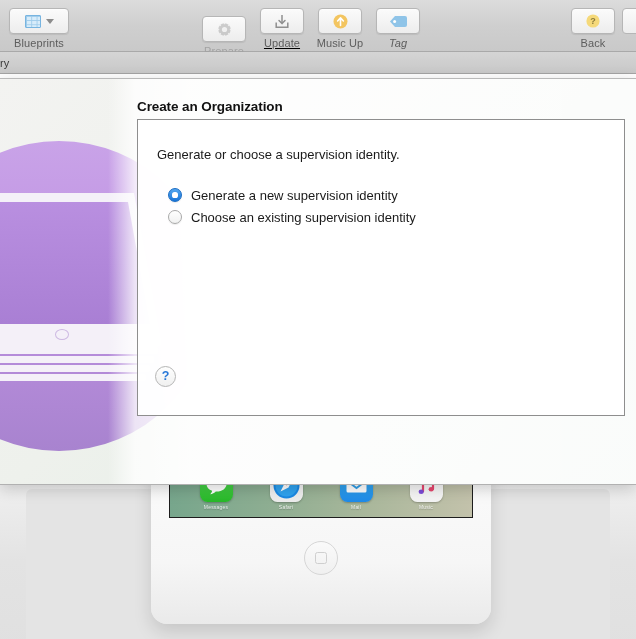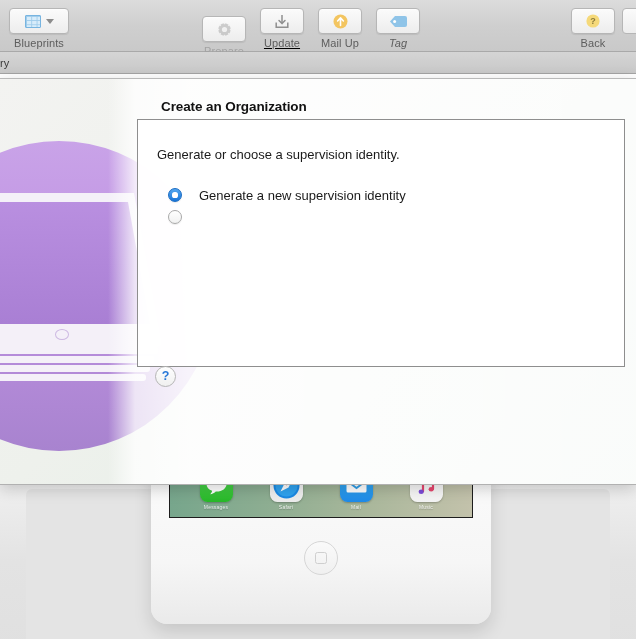--- a/index.html
+++ b/index.html
@@ -219,39 +219,37 @@
     position: absolute; left: 0; top: 0; width: 636px; height: 407px;
     background: linear-gradient(to right, rgba(255,255,255,0) 0px, rgba(255,255,255,0) 108px,
                 rgba(255,255,255,.78) 135px, rgba(255,255,255,.9) 190px, rgba(255,255,255,.82) 100%);
     pointer-events: none;
   }
 
   .sheet-title {
     position: absolute; left: 137px; top: 20px;
     font-size: 13.5px; font-weight: bold; color: #111;
     letter-spacing: -0.1px;
-    margin-left: 24px;
   }
 
   
   .panel {
-    position: absolute; left: 137px; top: 40px; width: 488px; height: 248px;
+    position: absolute; left: 137px; top: 40px; width: 488px; height: 297px;
     background: rgba(255,255,255,0.93);
     border: 1px solid #8e8e8e;
   }
   .panel-prompt {
     position: absolute; left: 19px; top: 27px;
     font-size: 13px; color: #1a1a1a;
   }
   .radio-group { position: absolute; left: 30px; top: 64px; }
   .radio-row {
     display: flex; align-items: center;
     height: 22px;
     cursor: default;
-    gap: 8px;
   }
   .radio {
     width: 14px; height: 14px; border-radius: 50%;
     margin-right: 9px; flex: none;
     border: 1px solid #a9a9a9;
     background: linear-gradient(to bottom, #ffffff, #f1f1f1);
     box-shadow: 0 1px 1px rgba(0,0,0,.08);
     position: relative;
   }
   .radio.on {
@@ -380,21 +378,21 @@
       <div class="tb-label">Update</div>
     </div>
 
     <div class="tb-item" style="left:311px; top:8px;">
       <div class="tb-btn">
         <svg class="ico" width="17" height="17" viewBox="0 0 17 17">
           <circle cx="8.5" cy="8.5" r="7" fill="#f3c560"></circle>
           <path d="M8.5 12.4 V5.2 M5.6 8 L8.5 4.9 L11.4 8" stroke="#ffffff" stroke-width="1.6" fill="none" stroke-linecap="round" stroke-linejoin="round"></path>
         </svg>
       </div>
-      <div class="tb-label">Mail Up</div>
+      <div class="tb-label">Music Up</div>
     </div>
 
     <div class="tb-item" style="left:369px; top:8px;font-style:italic;">
       <div class="tb-btn">
         <svg class="ico" width="19" height="13" viewBox="0 0 19 13">
           <path d="M6 1 H16 A2 2 0 0 1 18 3 V10 A2 2 0 0 1 16 12 H6 L1 6.5 Z" fill="#8fc4e8"></path>
           <circle cx="5.6" cy="6.5" r="1.5" fill="#ffffff"></circle>
         </svg>
       </div>
       <div class="tb-label">Tag</div>
@@ -440,20 +438,21 @@
     <div class="panel">
       <div class="panel-prompt">Generate or choose a supervision identity.</div>
 
       <div class="radio-group">
         <div class="radio-row">
           <span class="radio on"></span>
           <span class="radio-label">Generate a new supervision identity</span>
         </div>
         <div class="radio-row">
           <span class="radio"></span>
+          <span class="radio-label">Choose an existing supervision identity</span>
         </div>
       </div>
 
       <div class="panel-help">?</div>
     </div>
 
   </div>
 </div>
 
 </body></html>

